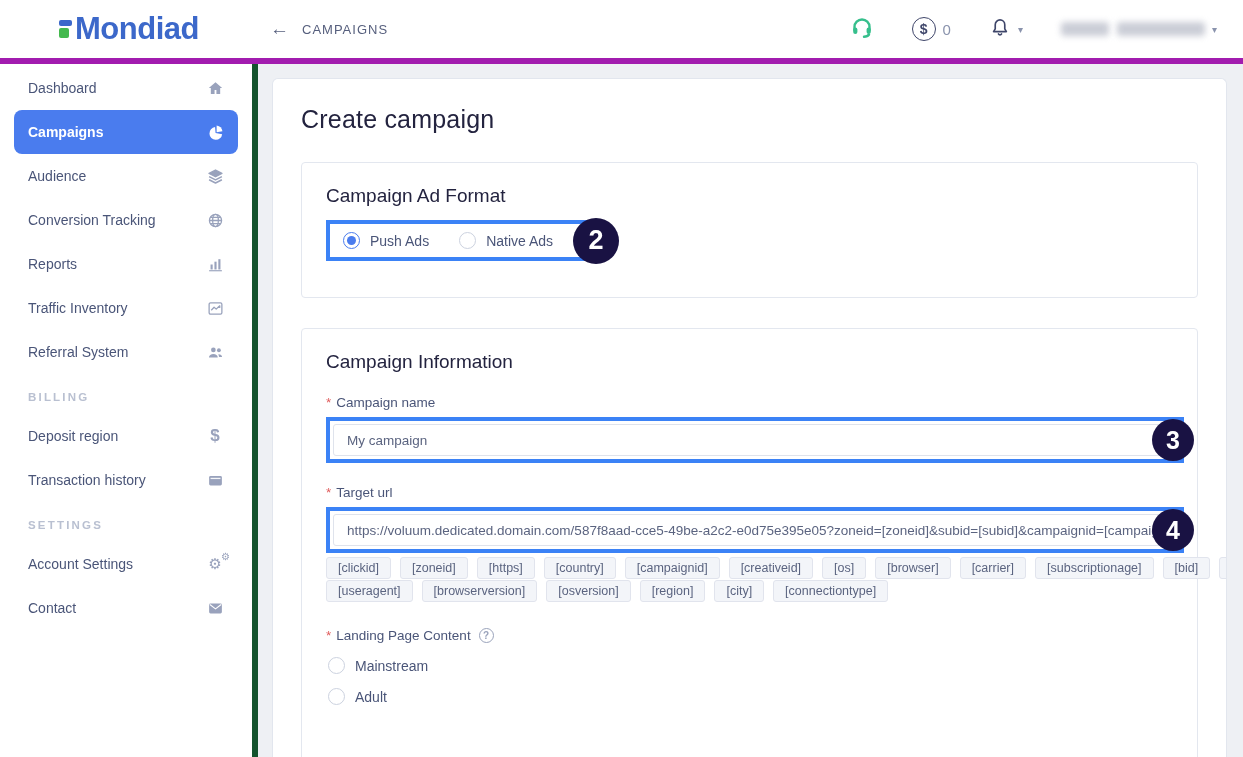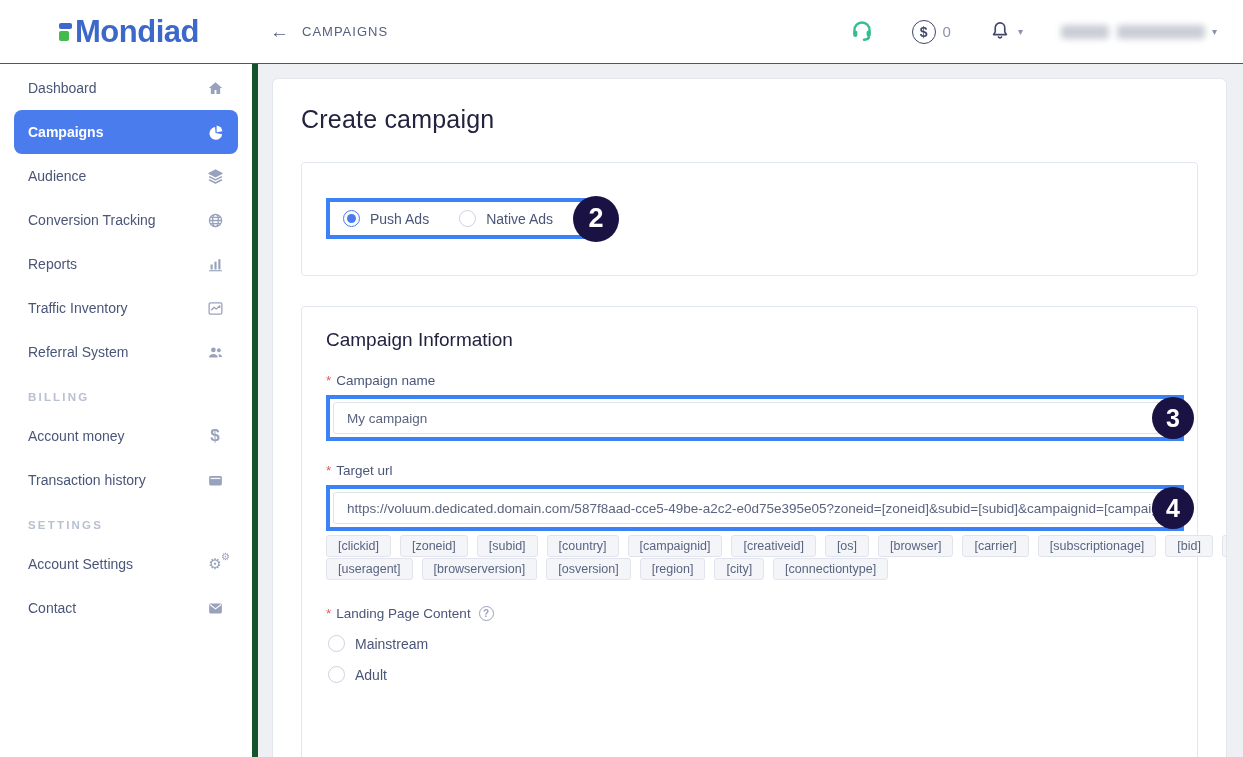--- a/index.html
+++ b/index.html
@@ -1,19 +1,19 @@
 <!DOCTYPE html>
 <html><head>
 <meta charset="utf-8">
 <style>
   * { margin:0; padding:0; box-sizing:border-box; }
   html,body { width:1243px; height:757px; overflow:hidden; font-family:"Liberation Sans", sans-serif; background:#eef0f4; }
 
   
-  .topbar { position:fixed; top:0; left:0; width:1243px; height:64px; background:#fff; border-bottom:1px solid #a21caf; z-index:20; display:flex; align-items:center; }
+  .topbar { position:fixed; top:0; left:0; width:1243px; height:64px; background:#fff; border-bottom:6px solid #a21caf; z-index:20; display:flex; align-items:center; }
   .logo-wrap { width:258px; display:flex; align-items:center; justify-content:center; gap:4px; }
   .logo-mark { display:flex; flex-direction:column; align-items:flex-start; gap:2px; margin-right:-1px; }
   .logo-dash { width:13px; height:6px; background:#3c68ca; border-radius:2px; }
   .logo-square { width:10px; height:10px; background:#44b94e; border-radius:2px; }
   .logo-text { font-size:31px; font-weight:bold; color:#3c68ca; letter-spacing:-0.5px; }
   .breadcrumb-wrap { display:flex; align-items:center; gap:13px; margin-left:12px; color:#565f7d; }
   .back-arrow { font-size:19px; cursor:pointer; color:#565f7d; }
   .breadcrumb-text { font-size:13px; letter-spacing:1px; color:#565f7d; }
   .topbar-right { margin-left:auto; display:flex; align-items:center; gap:38px; padding-right:26px; }
   .icon-btn { display:flex; align-items:center; gap:7px; cursor:pointer; }
@@ -186,21 +186,21 @@
           <circle cx="9" cy="8.3" r="3.3"></circle>
           <path d="M2.8 19c0-3.1 2.8-5 6.2-5s6.2 1.9 6.2 5z"></path>
           <circle cx="16.8" cy="8.8" r="2.7"></circle>
           <path d="M16 14.3c3-.1 5.3 1.6 5.3 4.2h-4.2"></path>
         </svg>
     </span>
   </div>
 
   <div class="side-section">BILLING</div>
   <div class="side-item">
-    <span>Account money</span>
+    <span>Deposit region</span>
     <span class="s-icon" style="font-size:17px;font-weight:bold;">$</span>
   </div>
   <div class="side-item">
     <span>Transaction history</span>
     <span class="s-icon">
       <svg viewBox="0 0 24 24" fill="currentColor">
           <rect x="3" y="5.5" width="18" height="13.5" rx="2"></rect>
           <rect x="5" y="8.2" width="14" height="1.8" fill="#fff" opacity="0.9"></rect>
         </svg>
     </span>
@@ -220,20 +220,21 @@
         </svg>
     </span>
   </div>
 </nav>
 
 <main class="main">
   <div class="panel">
     <h1 class="page-title">Create campaign</h1>
 
     <section class="card card-1">
+      <h2 class="card-title">Campaign Ad Format</h2>
       <div class="ann-box ad-format-group">
         <div class="radio-row">
           <span class="radio checked"></span>
           <span>Push Ads</span>
         </div>
         <div class="radio-row">
           <span class="radio"></span>
           <span>Native Ads</span>
         </div>
         <span class="ann-badge badge-2">2</span>
@@ -257,21 +258,21 @@
         <span>Target url</span>
       </div>
       <div class="ann-box input-ann">
         <input class="text-input" type="text" value="https://voluum.dedicated.domain.com/587f8aad-cce5-49be-a2c2-e0d75e395e05?zoneid=[zoneid]&amp;subid=[subid]&amp;campaignid=[campaignid]&amp;c" style="">
         <span class="ann-badge badge-io">4</span>
       </div>
 
       <div class="chips-row">
         <span class="chip">[clickid]</span>
         <span class="chip">[zoneid]</span>
-        <span class="chip">[subid]</span>
+        <span class="chip">[https]</span>
         <span class="chip">[country]</span>
         <span class="chip">[campaignid]</span>
         <span class="chip">[creativeid]</span>
         <span class="chip">[os]</span>
         <span class="chip">[browser]</span>
         <span class="chip">[carrier]</span>
         <span class="chip">[subscriptionage]</span>
         <span class="chip">[bid]</span>
         <span class="chip">[adformat]</span>
       </div>

